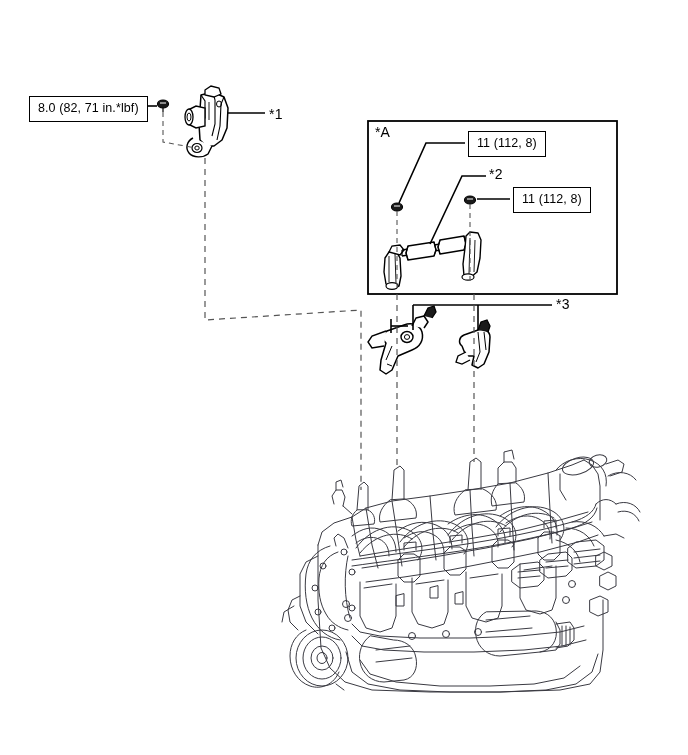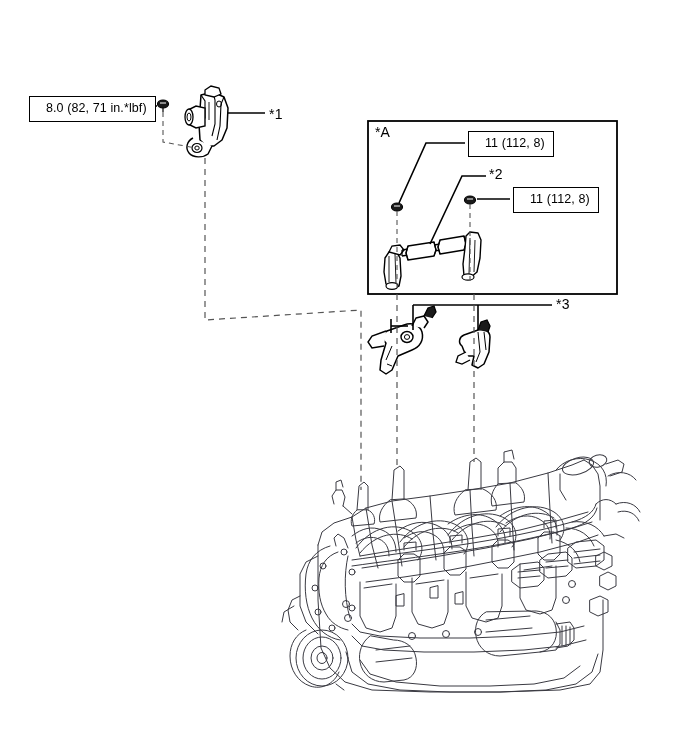--- a/index.html
+++ b/index.html
@@ -32,21 +32,21 @@
     position: absolute;
     font-family: "Liberation Sans", sans-serif;
     color: #000000;
     white-space: nowrap;
     line-height: 1;
   }
   .torque-label {
     border: 1.6px solid #000000;
     background: #ffffff;
     font-size: 12.5px;
-    padding: 5px 8px 6px 16px;
+    padding: 5px 8px 6px 8px;
     letter-spacing: 0.1px;
   }
   .ref-label {
     font-size: 14px;
     letter-spacing: 0.3px;
   }
   .region-tag {
     position: absolute;
     font-family: "Liberation Sans", sans-serif;
     font-size: 14px;

